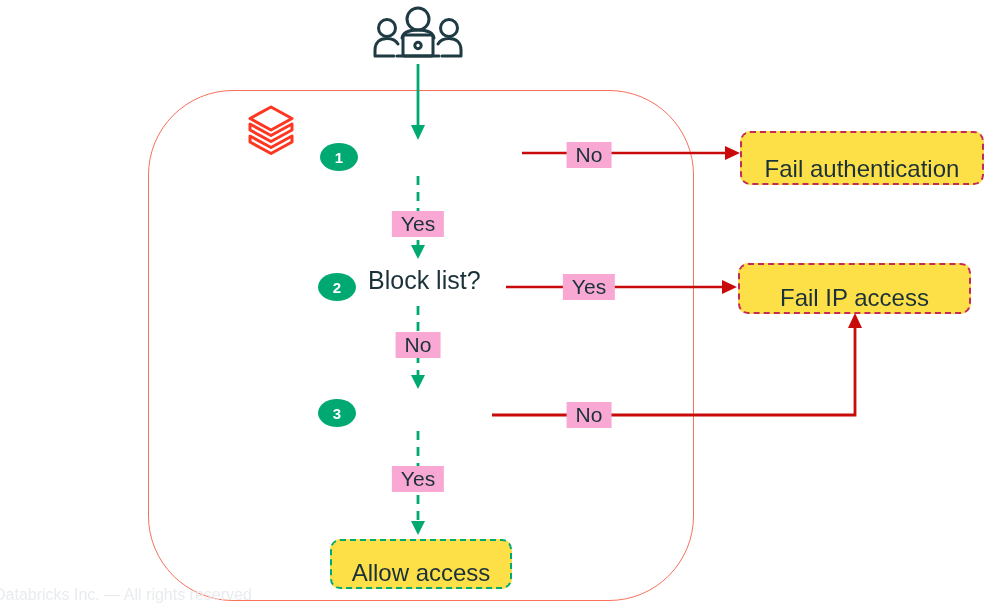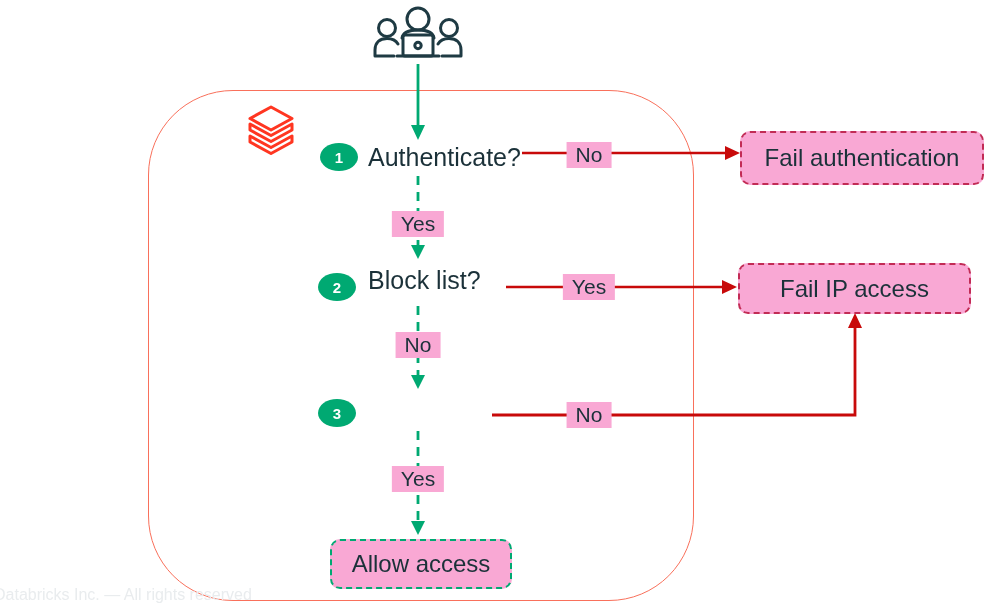--- a/index.html
+++ b/index.html
@@ -19,22 +19,22 @@
     display:flex;align-items:center;justify-content:center;
   }
   .step-label{
     position:absolute;z-index:3;color:#1B3139;font-size:25px;line-height:28px;white-space:nowrap;
   }
   .edge-label{
     position:absolute;z-index:3;transform:translate(-50%,-50%);
     background:#f9a8d4;color:#1B3139;font-size:21px;padding:1px 9px;white-space:nowrap;
   }
   .outcome{
-    position:absolute;z-index:3;display:flex;align-items:center;justify-content:center;
-    color:#1B3139;font-size:24px;border-radius:10px;background:#f9a8d4;white-space:nowrap;
+    position:absolute;z-index:3;display:flex;align-items:flex-end;justify-content:center;
+    color:#1B3139;font-size:24px;border-radius:10px;background:#fde047;white-space:nowrap;
   }
   .outcome.fail{border:2px dashed #C22B55;}
   .outcome.allow{border:2px dashed #00A972;}
   .footer{
     position:absolute;left:-6px;top:586px;z-index:3;color:#E9ECEE;font-size:16px;white-space:nowrap;
   }
 </style>
 </head>
 <body>
 
@@ -85,21 +85,20 @@
     <polygon points="855,313 848,328 862,328" fill="#C80A0A"></polygon>
 
     <path d="M418 431 V521" stroke="#00A972" stroke-width="2.8" stroke-dasharray="9 7" fill="none"></path>
     <polygon points="418,535 411,521 425,521" fill="#00A972"></polygon>
   </svg>
 
   <div class="badge" style="left:320px;top:143px;">1</div>
   <div class="badge" style="left:318px;top:273px;">2</div>
   <div class="badge" style="left:318px;top:399px;">3</div>
 
-  <div class="step-label" style="left:368px;top:143px;">Authenticate?</div>
   <div class="step-label" style="left:368px;top:266px;">Block list?</div>
 
   <div class="edge-label" style="left:589px;top:155px;">No</div>
   <div class="edge-label" style="left:418px;top:224px;">Yes</div>
   <div class="edge-label" style="left:589px;top:287px;">Yes</div>
   <div class="edge-label" style="left:418px;top:345px;">No</div>
   <div class="edge-label" style="left:589px;top:415px;">No</div>
   <div class="edge-label" style="left:418px;top:479px;">Yes</div>
 
   <div class="outcome fail" style="left:740px;top:131px;width:240px;height:50px;">

